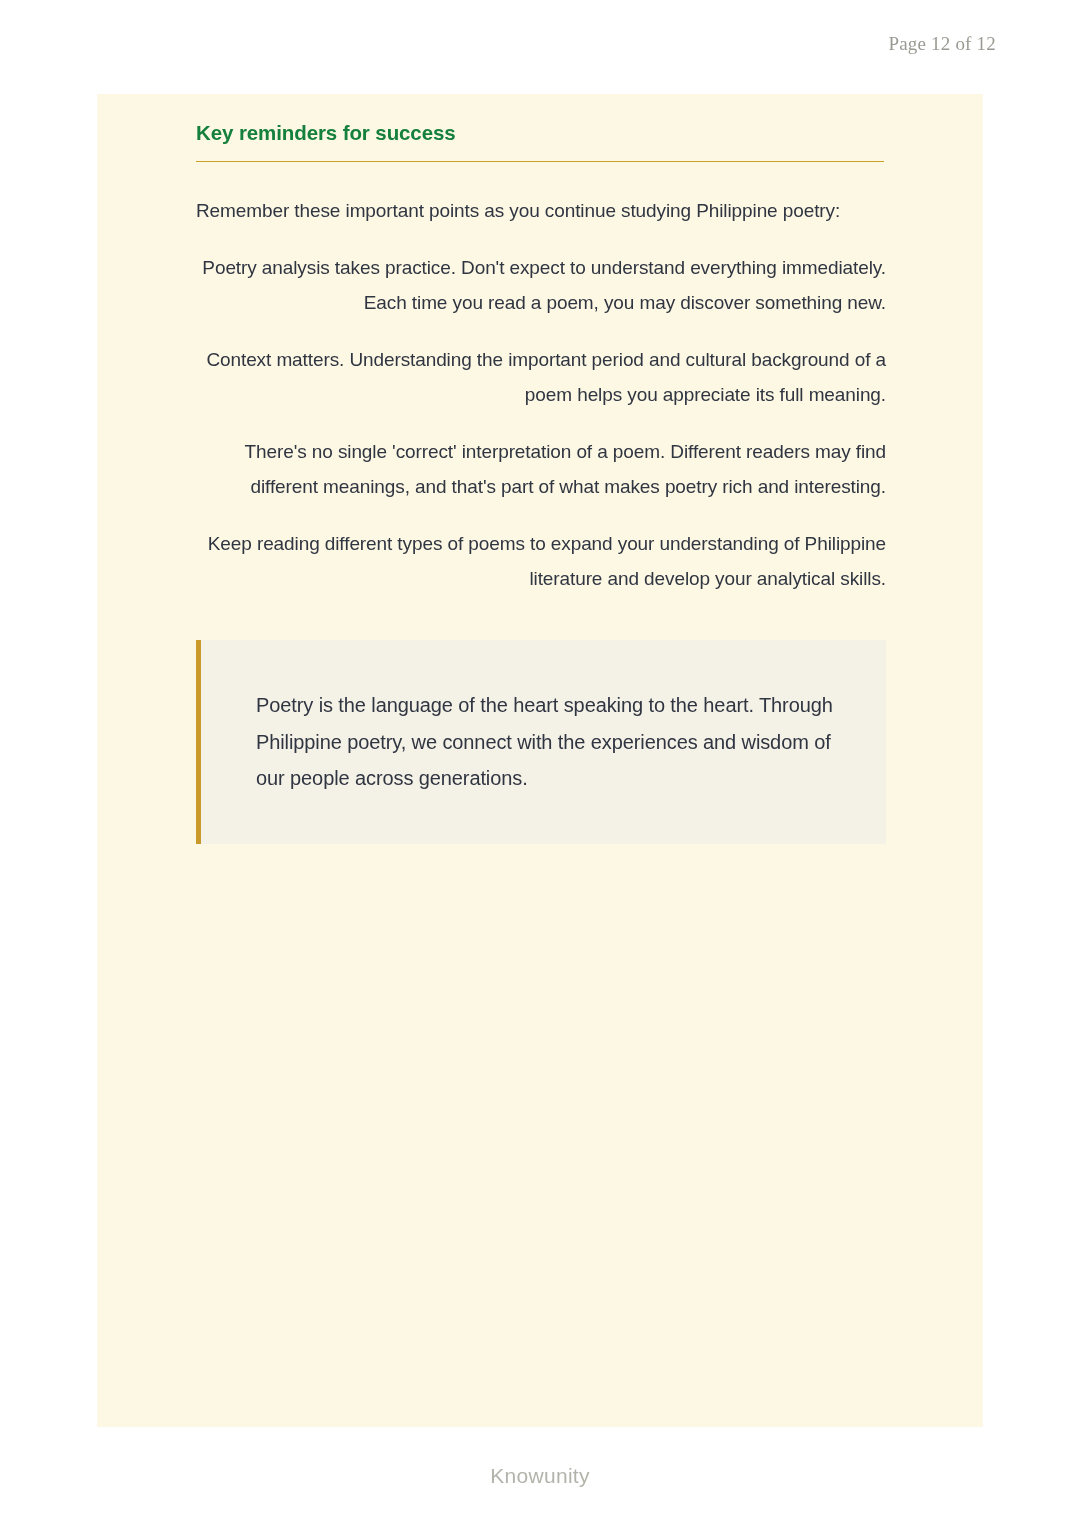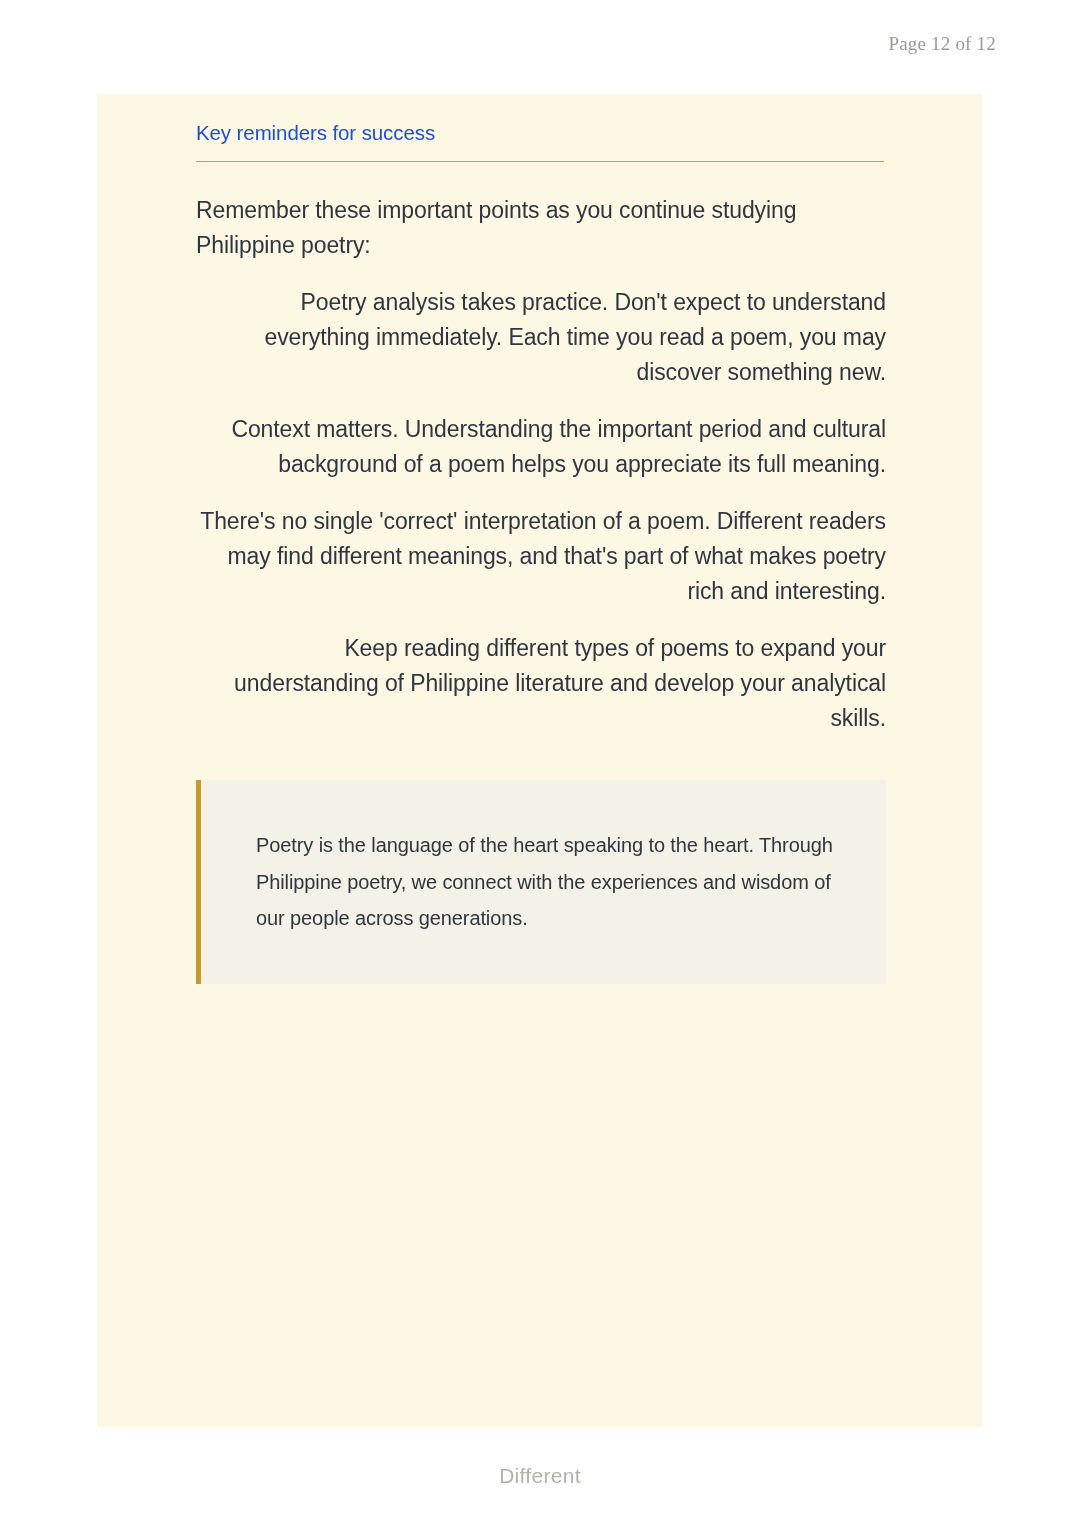--- a/index.html
+++ b/index.html
@@ -41,35 +41,35 @@
     background: #fdf8e3;
   }
 
   .inner {
     padding: 24px 53px 0 99px;
     box-sizing: border-box;
   }
 
   .section-title {
     font-size: 20.5px;
-    font-weight: normal;
-    color: #1d4ed8;
+    font-weight: bold;
+    color: #15803d;
     letter-spacing: -0.1px;
     margin: 0;
     padding-top: 3px;
   }
 
   .title-rule {
     margin-top: 16px;
     border-bottom: 1.4px solid #c9a227;
     width: 688px;
   }
 
   .body-text {
-    font-size: 23px;
+    font-size: 19px;
     line-height: 35px;
     color: #303542;
     margin: 0;
     width: 690px;
     letter-spacing: -0.1px;
   }
 
   .p-gap-first { margin-top: 31px; }
   .p-gap { margin-top: 22px; text-align: right; }
 
@@ -120,15 +120,15 @@
       <p class="body-text p-gap">There's no single 'correct' interpretation of a poem. Different readers may find different meanings, and that's part of what makes poetry rich and interesting.</p>
       <p class="body-text p-gap">Keep reading different types of poems to expand your understanding of Philippine literature and develop your analytical skills.</p>
 
       <div class="quote-box">
         <p class="quote-text">Poetry is the language of the heart speaking to the heart. Through Philippine poetry, we connect with the experiences and wisdom of our people across generations.</p>
       </div>
 
     </div>
   </div>
 
-  <div class="footer-brand">Different</div>
+  <div class="footer-brand">Knowunity</div>
 
 </div>
 
 </body></html>

